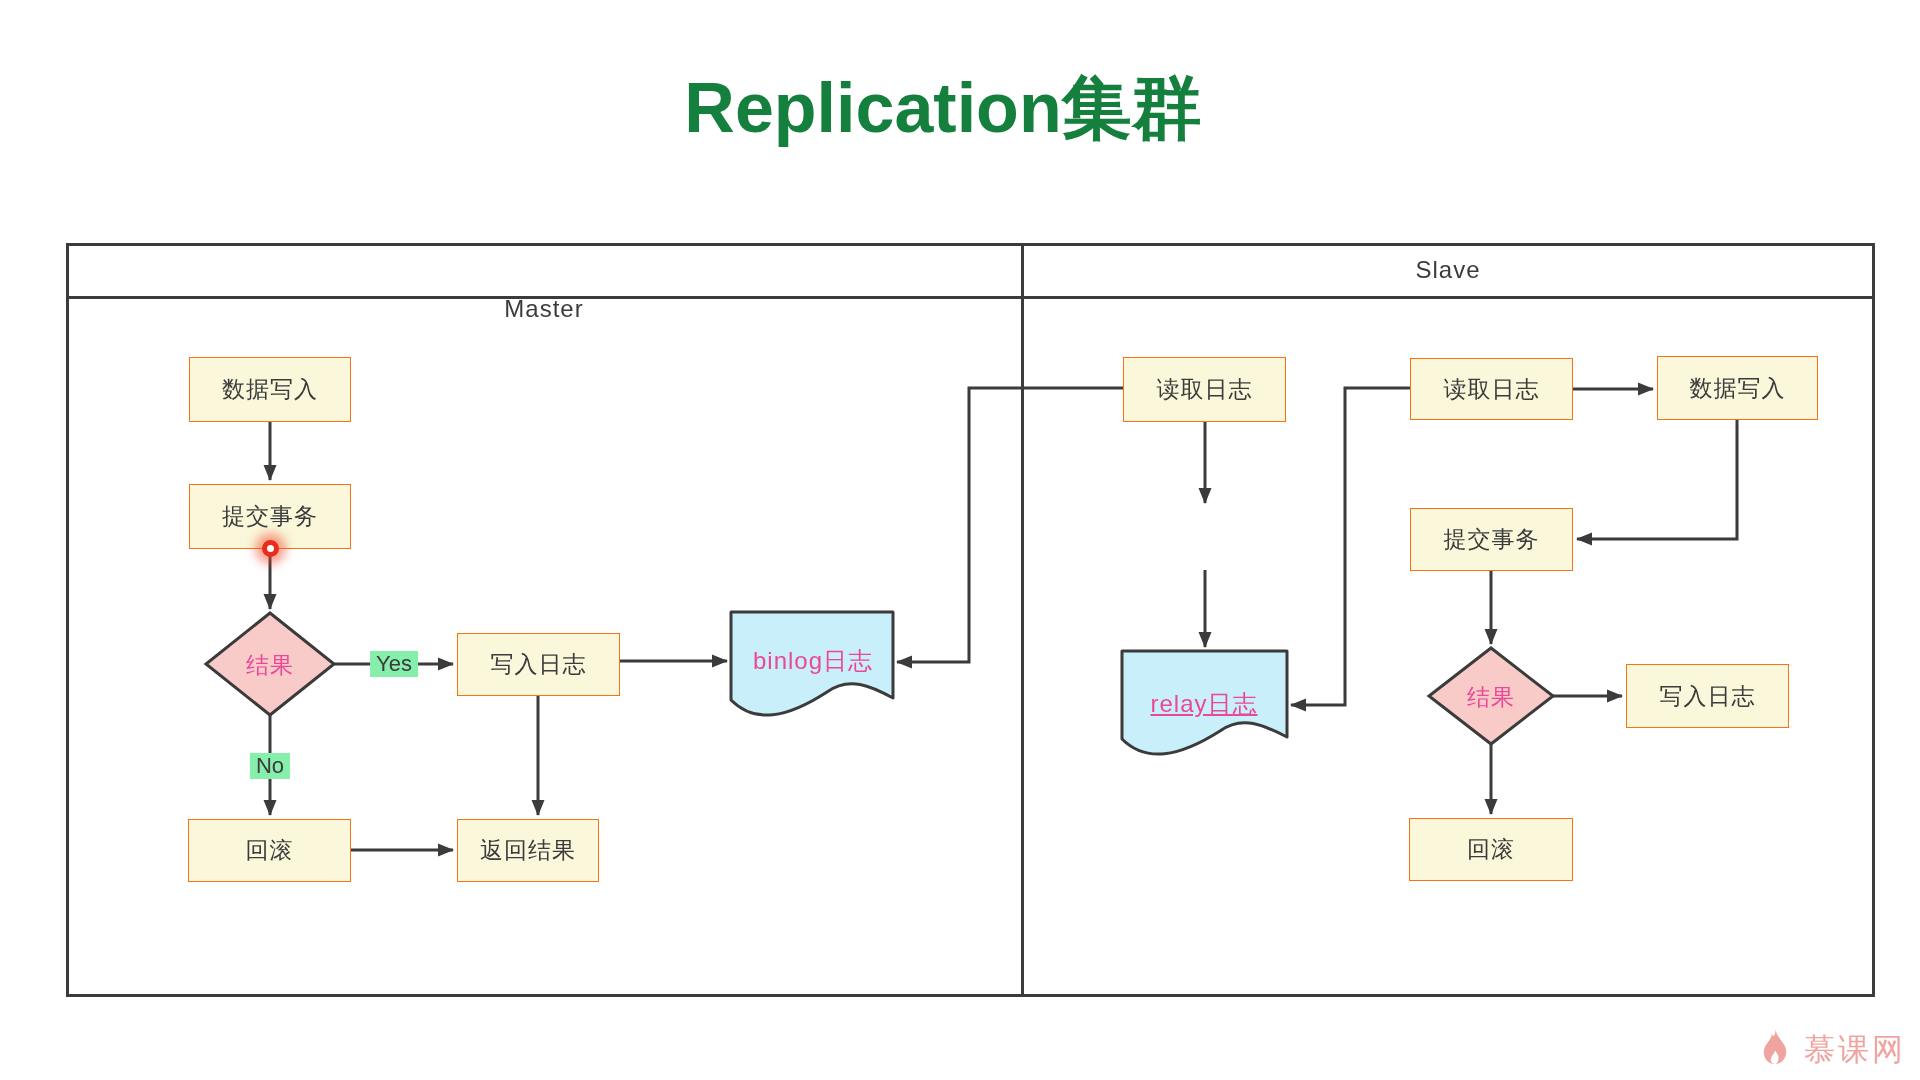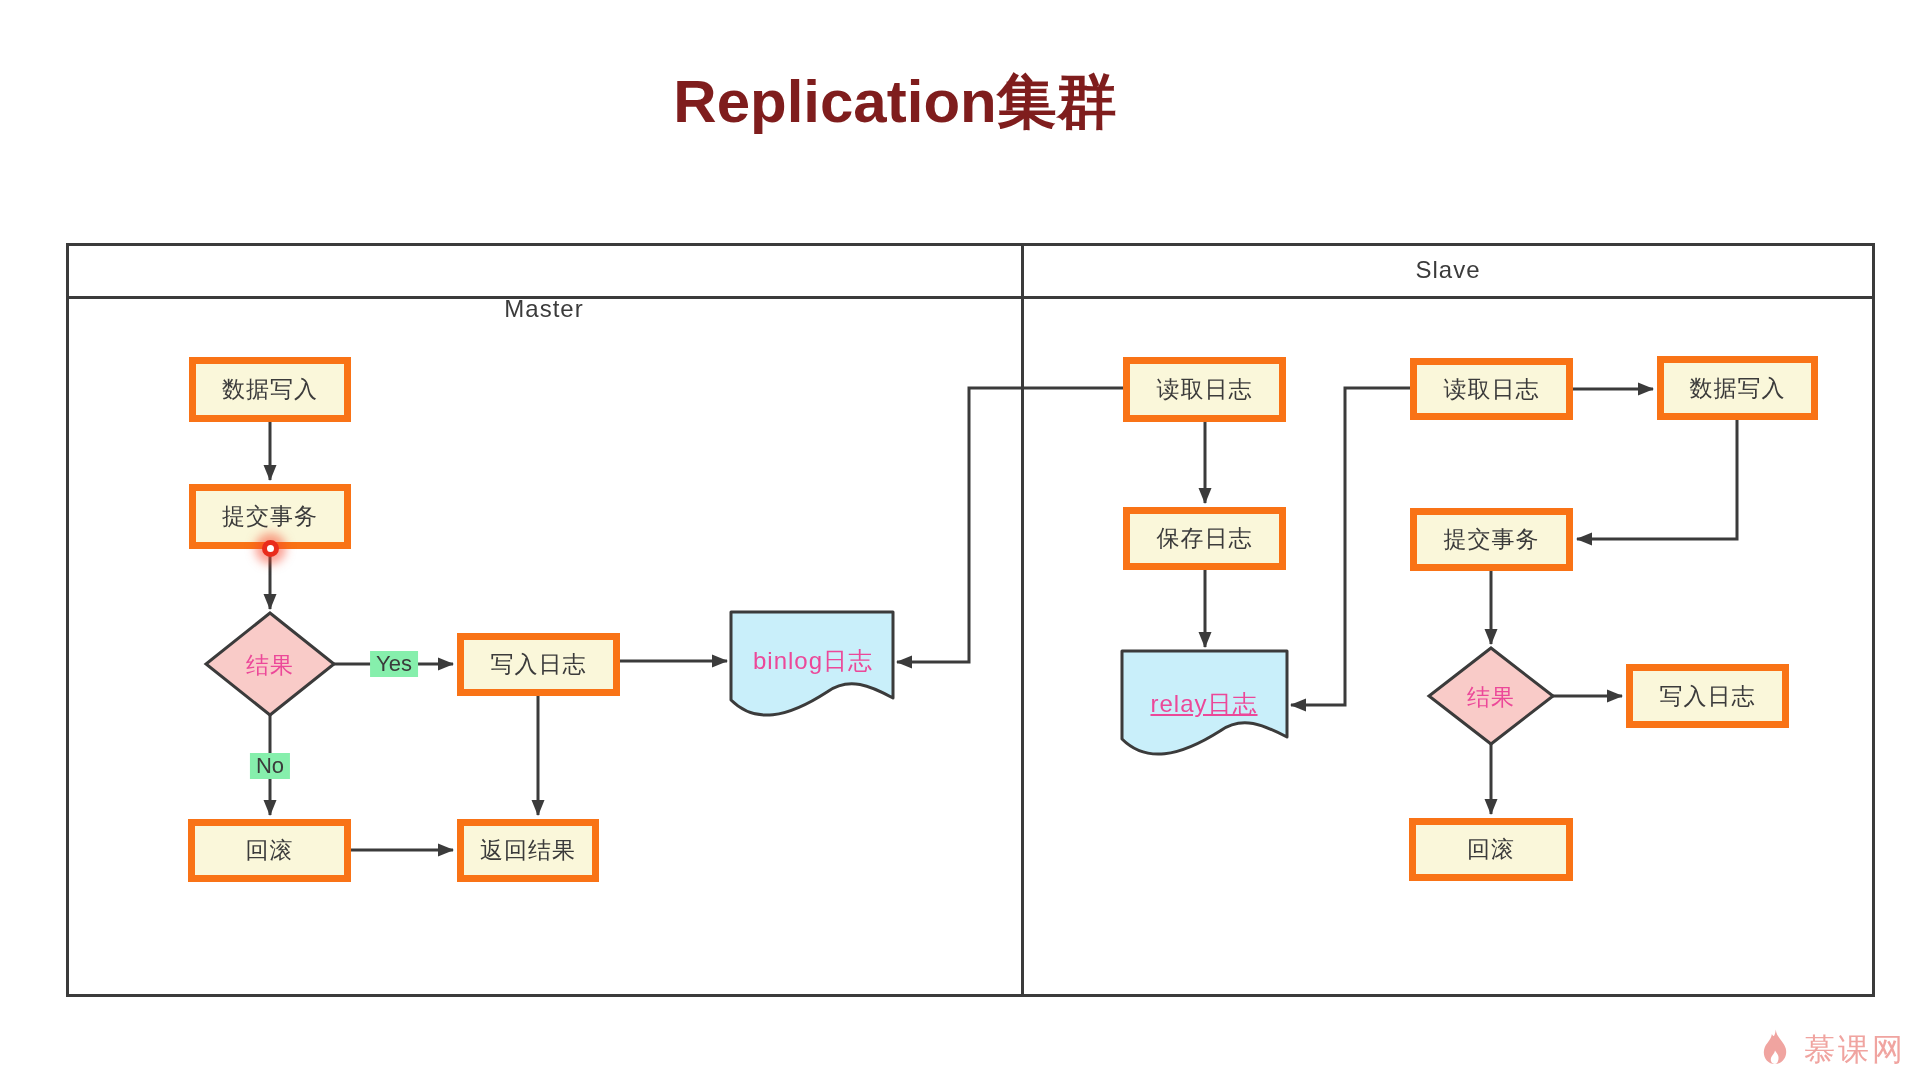--- a/index.html
+++ b/index.html
@@ -1,36 +1,36 @@
 <!DOCTYPE html>
 <html><head>
 <meta charset="utf-8">
 <style>
   html,body{margin:0;padding:0;background:#ffffff;}
   body{font-family:"Liberation Sans","DejaVu Sans",sans-serif;}
   #stage{position:relative;width:1920px;height:1080px;background:#ffffff;overflow:hidden;}
 
   
   .big-title{
-    position:absolute;left:895px;top:62px;transform:translateX(-50%);
-    font-size:60px;font-weight:700;color:#7f1d1d;letter-spacing:0px;white-space:nowrap;
+    position:absolute;left:943px;top:62px;transform:translateX(-50%);
+    font-size:70px;font-weight:700;color:#15803d;letter-spacing:0px;white-space:nowrap;
   }
 
   
   .panel{position:absolute;left:66px;top:243px;width:1809px;height:754px;
          border:3px solid #3b3b3b;box-sizing:border-box;background:transparent;}
   .panel-header-line{position:absolute;left:66px;top:296px;width:1809px;height:3px;background:#3b3b3b;}
   .panel-divider{position:absolute;left:1021px;top:243px;width:3px;height:754px;background:#3b3b3b;}
   .lane-label{position:absolute;top:256px;font-size:24px;color:#3b3b3b;letter-spacing:1px;
               transform:translateX(-50%);white-space:nowrap;}
   .lane-label.master{left:544px;margin-top:39px;}
   .lane-label.slave{left:1448px;}
 
   
-  .node{position:absolute;box-sizing:border-box;background:#faf7da;border:7px solid #f97316;
+  .node{position:absolute;box-sizing:border-box;background:#faf7da;border:1px solid #f97316;
         display:flex;align-items:center;justify-content:center;
         font-size:23px;color:#3b3b3b;letter-spacing:1px;white-space:nowrap;}
 
   .shape-label{position:absolute;width:130px;transform:translateX(-50%);text-align:center;
                font-size:23px;color:#ec4899;letter-spacing:1px;white-space:nowrap;}
 
   .edge-label{position:absolute;transform:translate(-50%,-50%);background:#86efac;
               padding:0 6px;font-size:22px;color:#3b3b3b;white-space:nowrap;}
 
   svg.wires{position:absolute;left:0;top:0;width:1920px;height:1080px;}
@@ -103,21 +103,20 @@
   <div class="node" style="left:188px;top:819px;width:163px;height:63px;">回滚</div>
   <div class="node" style="left:457px;top:819px;width:142px;height:63px;text-align:center;">返回结果</div>
 
   <div class="shape-label" style="left:270px;top:650px;">结果</div>
   <div class="shape-label" style="left:813px;top:645px;font-size:24px;">binlog日志</div>
 
   <div class="edge-label" style="left:394px;top:664px;">Yes</div>
   <div class="edge-label" style="left:270px;top:766px;">No</div>
 
   <div class="node" style="left:1123px;top:357px;width:163px;height:65px;">读取日志</div>
-  <div class="node" style="left:1123px;top:507px;width:163px;height:63px;">保存日志</div>
   <div class="node" style="left:1410px;top:358px;width:163px;height:62px;">读取日志</div>
   <div class="node" style="left:1657px;top:356px;width:161px;height:64px;">数据写入</div>
   <div class="node" style="left:1410px;top:508px;width:163px;height:63px;">提交事务</div>
   <div class="node" style="left:1626px;top:664px;width:163px;height:64px;">写入日志</div>
   <div class="node" style="left:1409px;top:818px;width:164px;height:63px;">回滚</div>
 
   <div class="shape-label" style="left:1491px;top:682px;">结果</div>
   <div class="shape-label" style="left:1204px;top:688px;font-size:24px;text-decoration:underline;">relay日志</div>
 
   <div class="rec-dot"></div>

